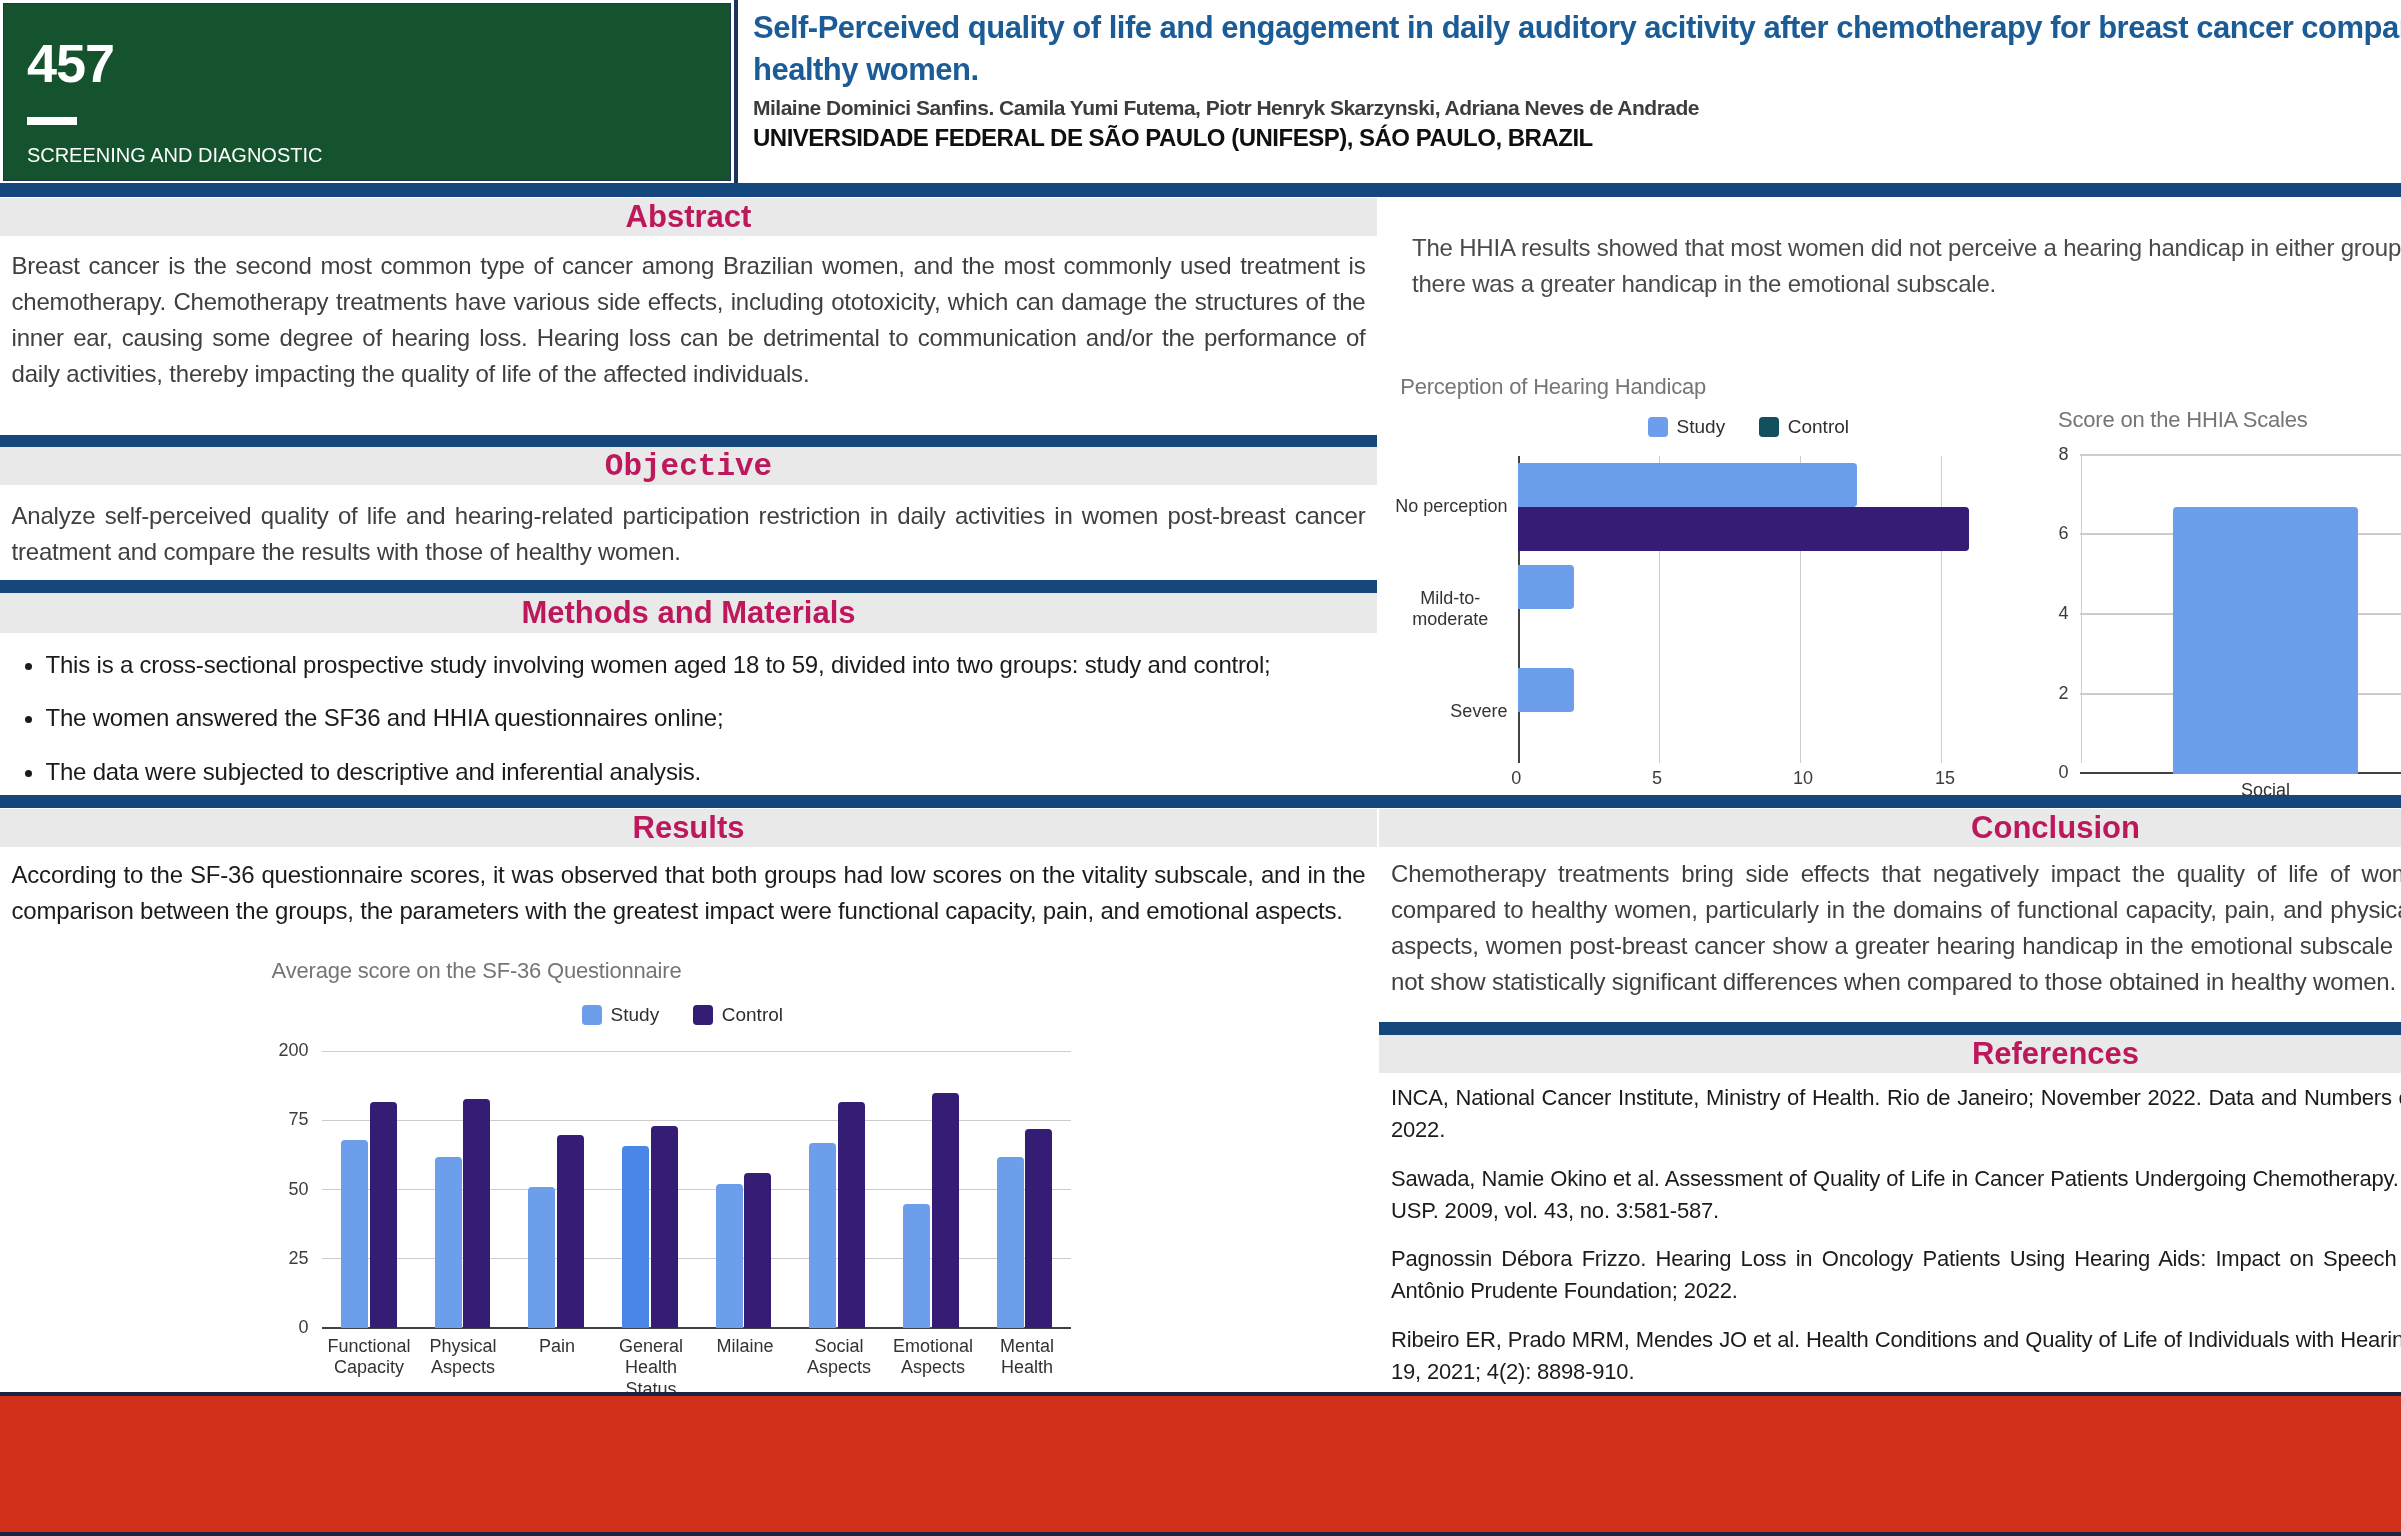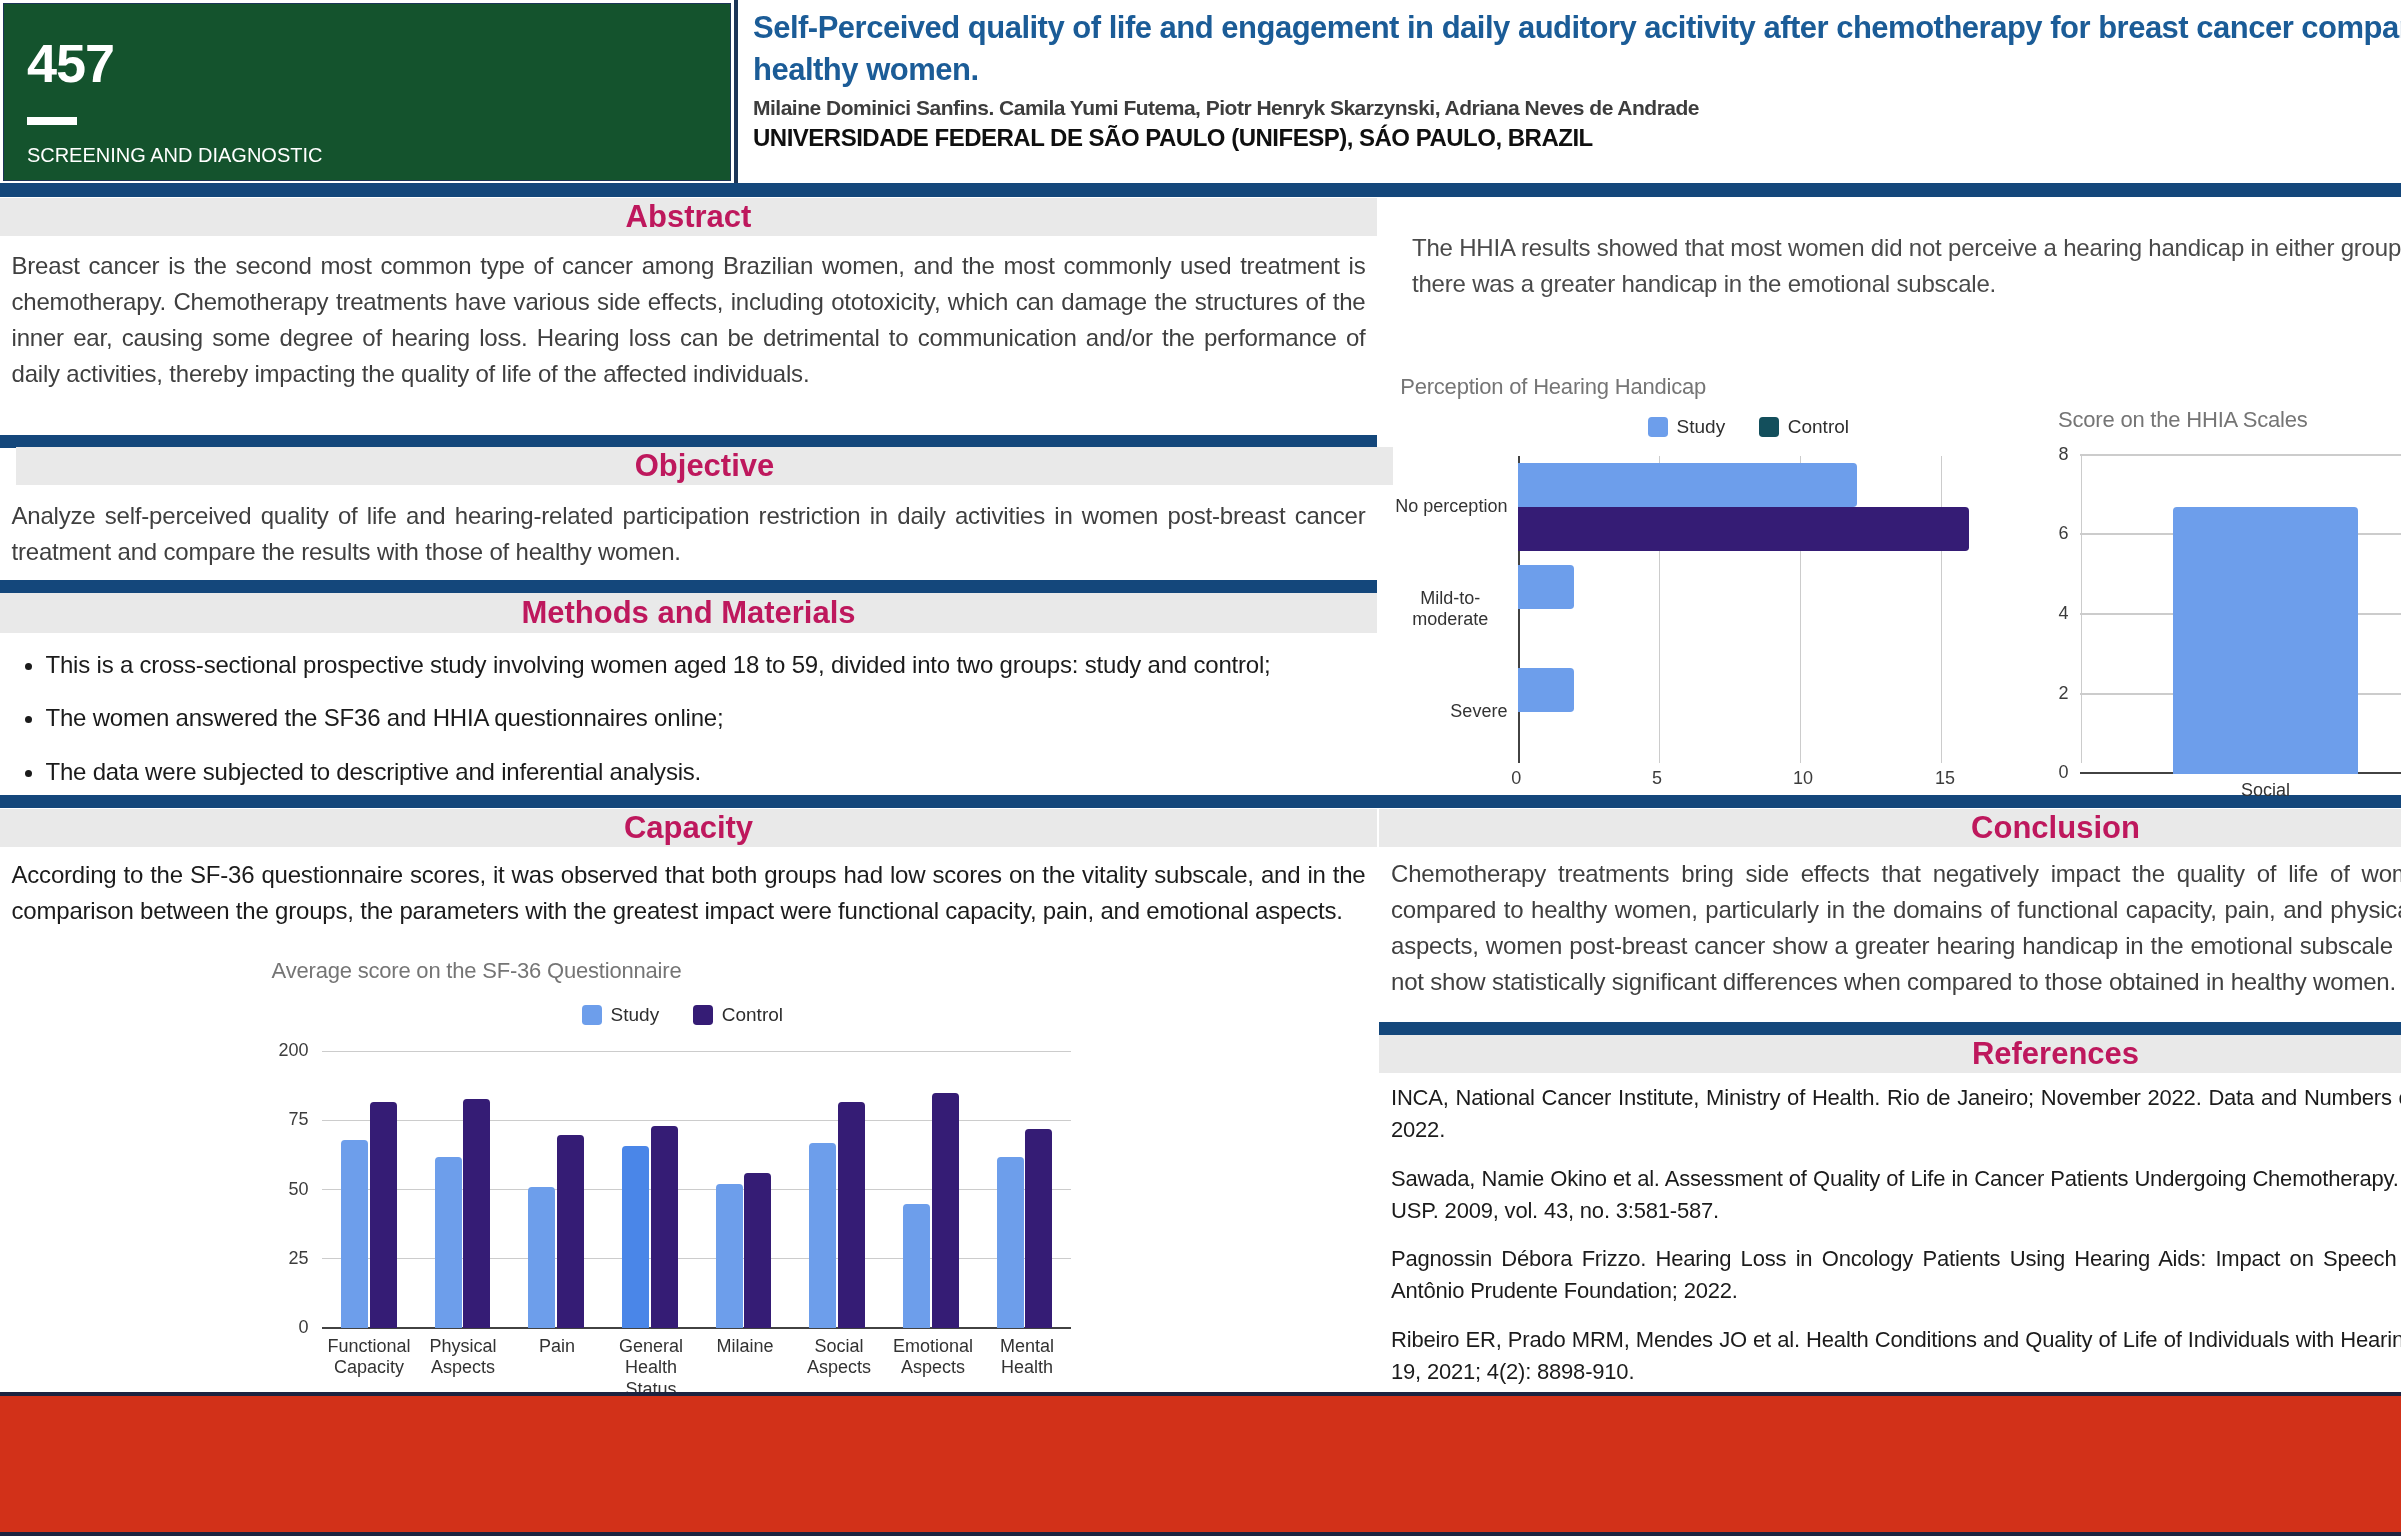--- a/index.html
+++ b/index.html
@@ -68,41 +68,41 @@
   </div>
 
   <div class="navybar" style="left:0;top:183px;width:2732px;height:14.4px;"></div>
 
   <div class="band" style="left:0;top:198px;width:1377px;height:38px;">
     <span>Abstract</span>
   </div>
   <div class="bodytext" style="left:11.5px;top:248px;width:1354px;">Breast cancer is the second most common type of cancer among Brazilian women, and the most commonly used treatment is chemotherapy. Chemotherapy treatments have various side effects, including ototoxicity, which can damage the structures of the inner ear, causing some degree of hearing loss. Hearing loss can be detrimental to communication and/or the performance of daily activities, thereby impacting the quality of life of the affected individuals.</div>
 
   <div class="navybar" style="left:0;top:435px;width:1377px;height:12.5px;"></div>
-  <div class="band" style="left:16px;top:447px;width:1377px;height:38px;">
+  <div class="band" style="left:0;top:447px;width:1377px;height:38px;font-family:Liberation Mono, monospace;">
     <span>Objective</span>
   </div>
   <div class="bodytext" style="left:11.5px;top:498px;width:1354px;">Analyze self-perceived quality of life and hearing-related participation restriction in daily activities in women post-breast cancer treatment and compare the results with those of healthy women.</div>
 
   <div class="navybar" style="left:0;top:580px;width:1377px;height:12.5px;"></div>
   <div class="band" style="left:0;top:593px;width:1377px;height:40px;">
     <span>Methods and Materials</span>
   </div>
   <div class="bodytext dark" style="left:11.5px;top:647px;width:1354px;text-align:left;">
     <ul class="bullets" id="methods-list">
         <li>This is a cross-sectional prospective study involving women aged 18 to 59, divided into two groups: study and control;</li>
         <li>The women answered the SF36 and HHIA questionnaires online;</li>
         <li>The data were subjected to descriptive and inferential analysis.</li>
       </ul>
   </div>
 
   <div class="navybar" style="left:0;top:795px;width:2732px;height:13.4px;"></div>
 
   <div class="band" style="left:0;top:809px;width:1377px;height:38px;">
-    <span>Capacity</span>
+    <span>Results</span>
   </div>
   <div class="bodytext dark" style="left:11.5px;top:857px;width:1354px;">According to the SF-36 questionnaire scores, it was observed that both groups had low scores on the vitality subscale, and in the comparison between the groups, the parameters with the greatest impact were functional capacity, pain, and emotional aspects.</div>
 
   <div class="chart" style="left:250px;top:958px;width:865px;" id="sf36">
     <div class="chart-title" style="margin-left:21.6px;">Average score on the SF-36 Questionnaire</div>
     <div class="legend" style="margin:20px 0 26.4px 0;" id="sf36-legend">
         <div class="legend-item">
           <div class="legend-swatch" style="background: rgb(109, 158, 235);"></div>
           <div class="legend-label">Study</div>
         </div>

